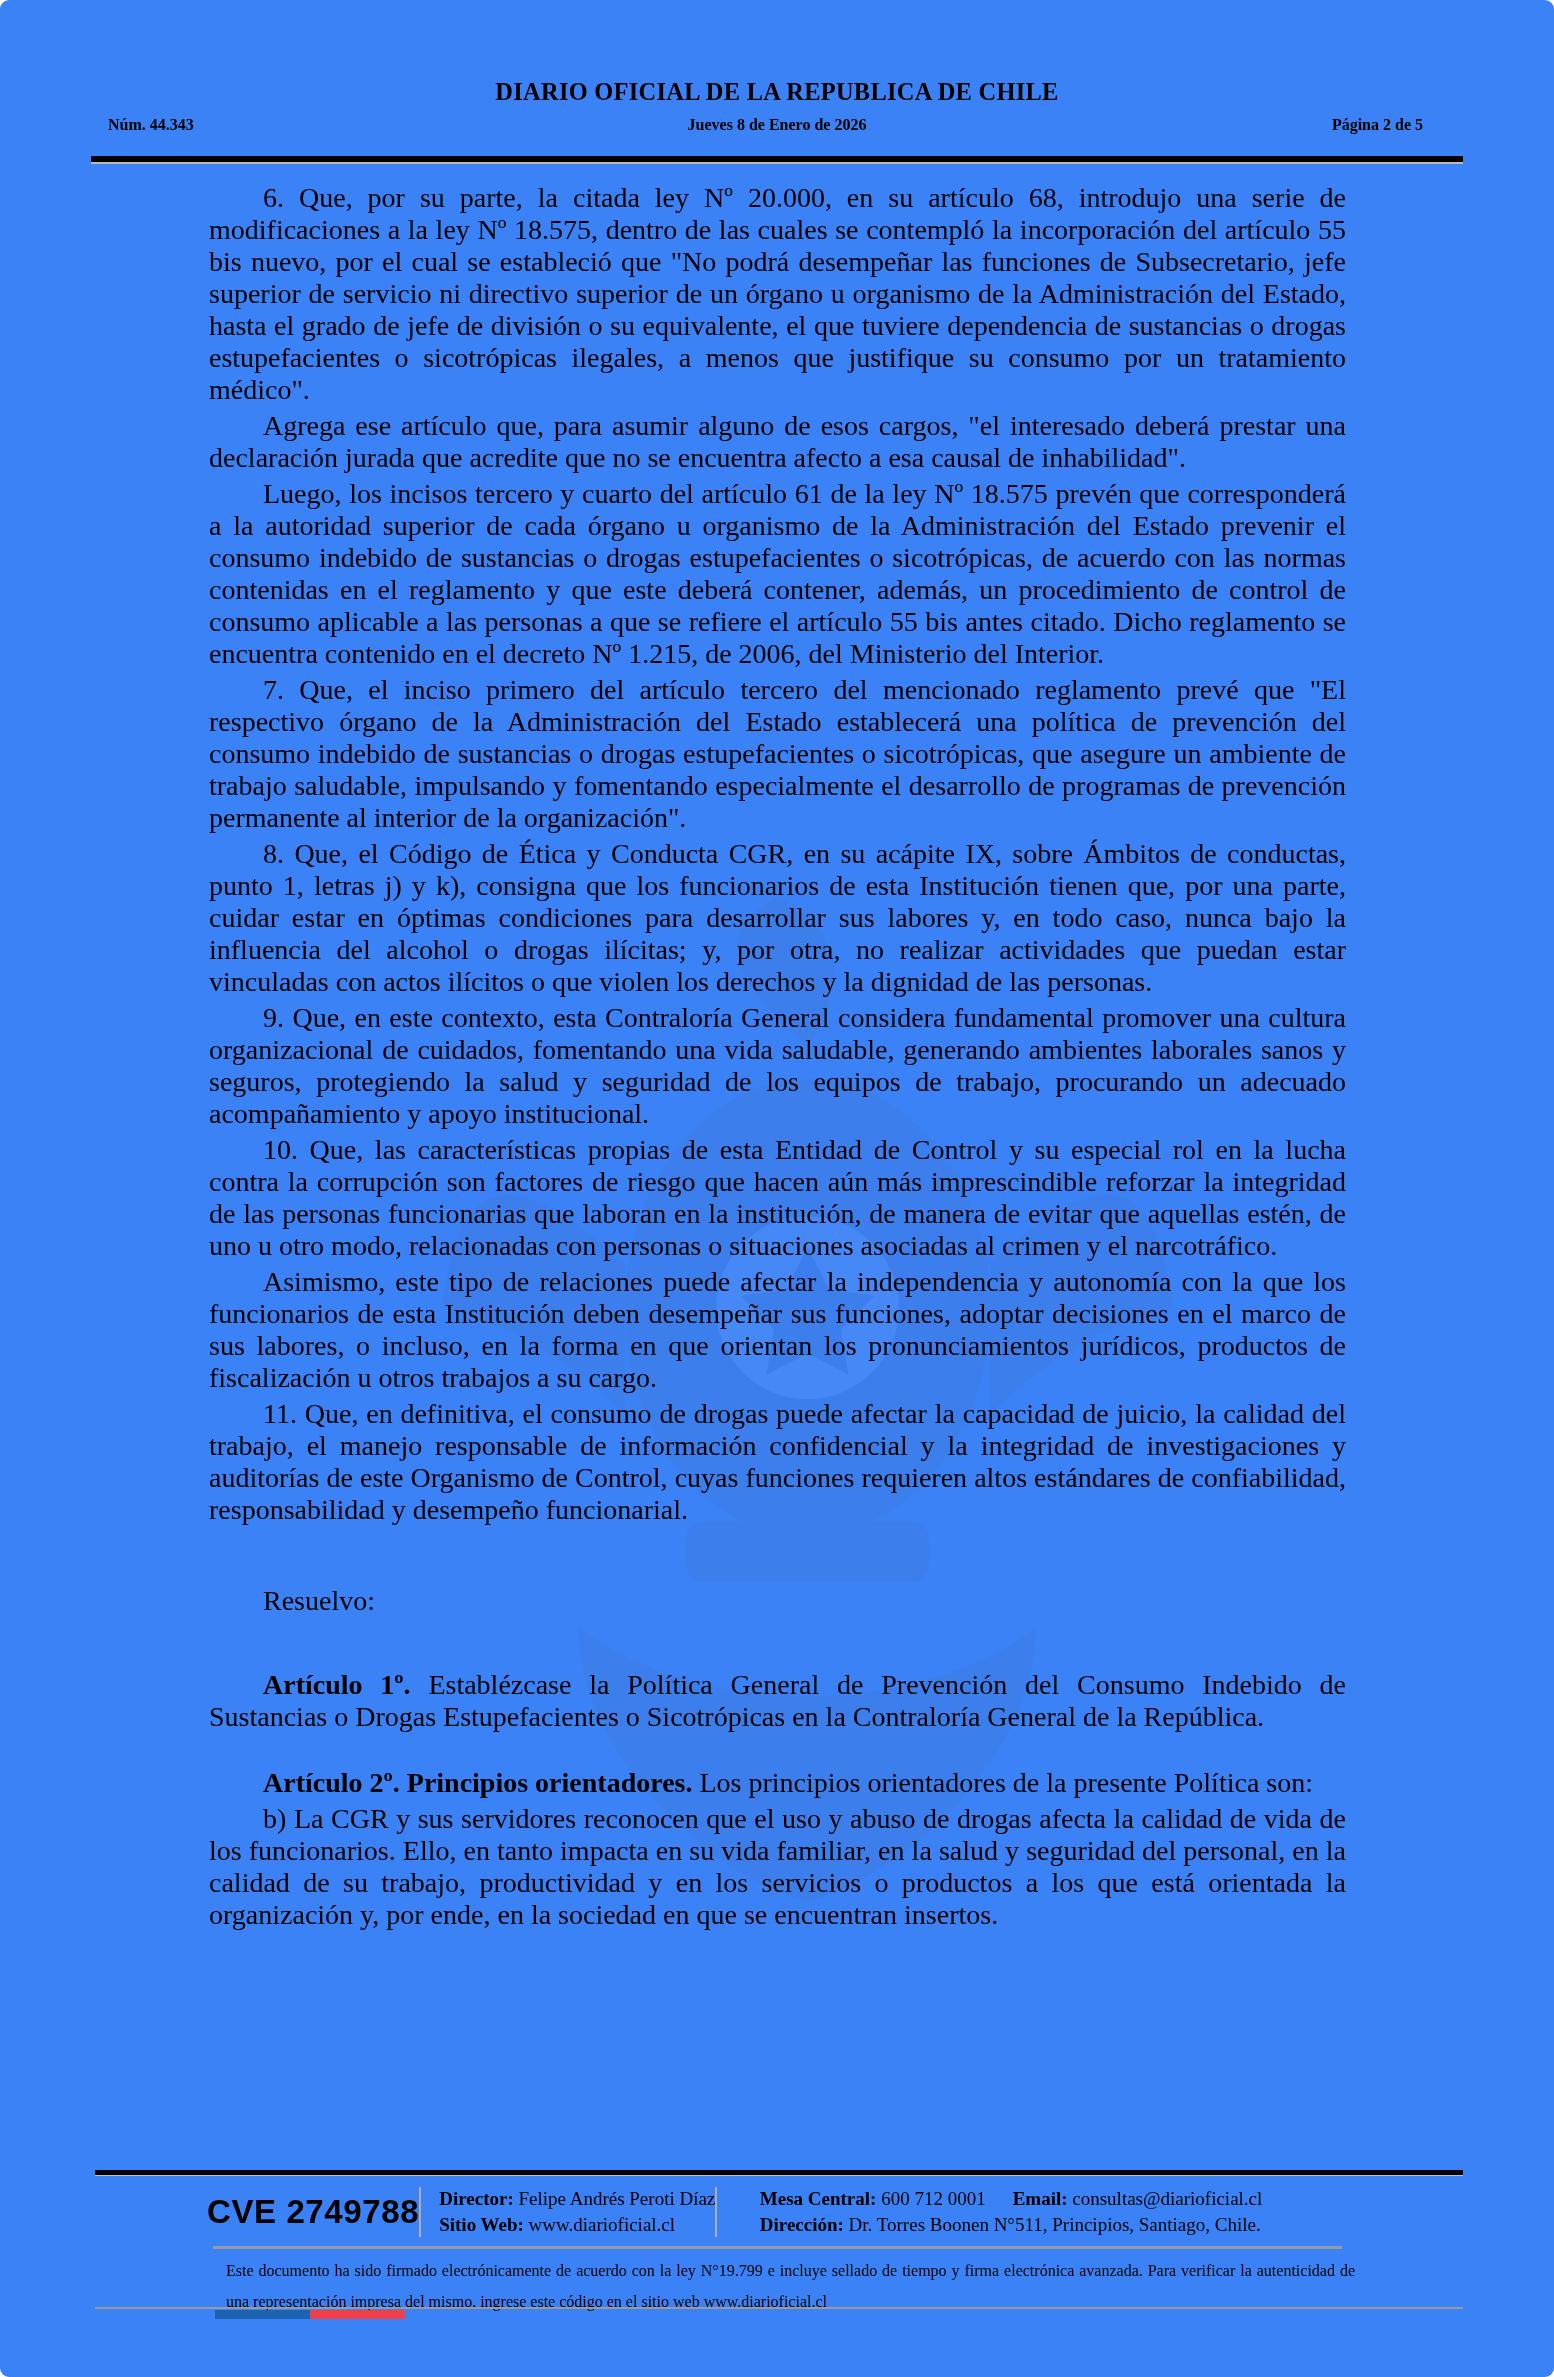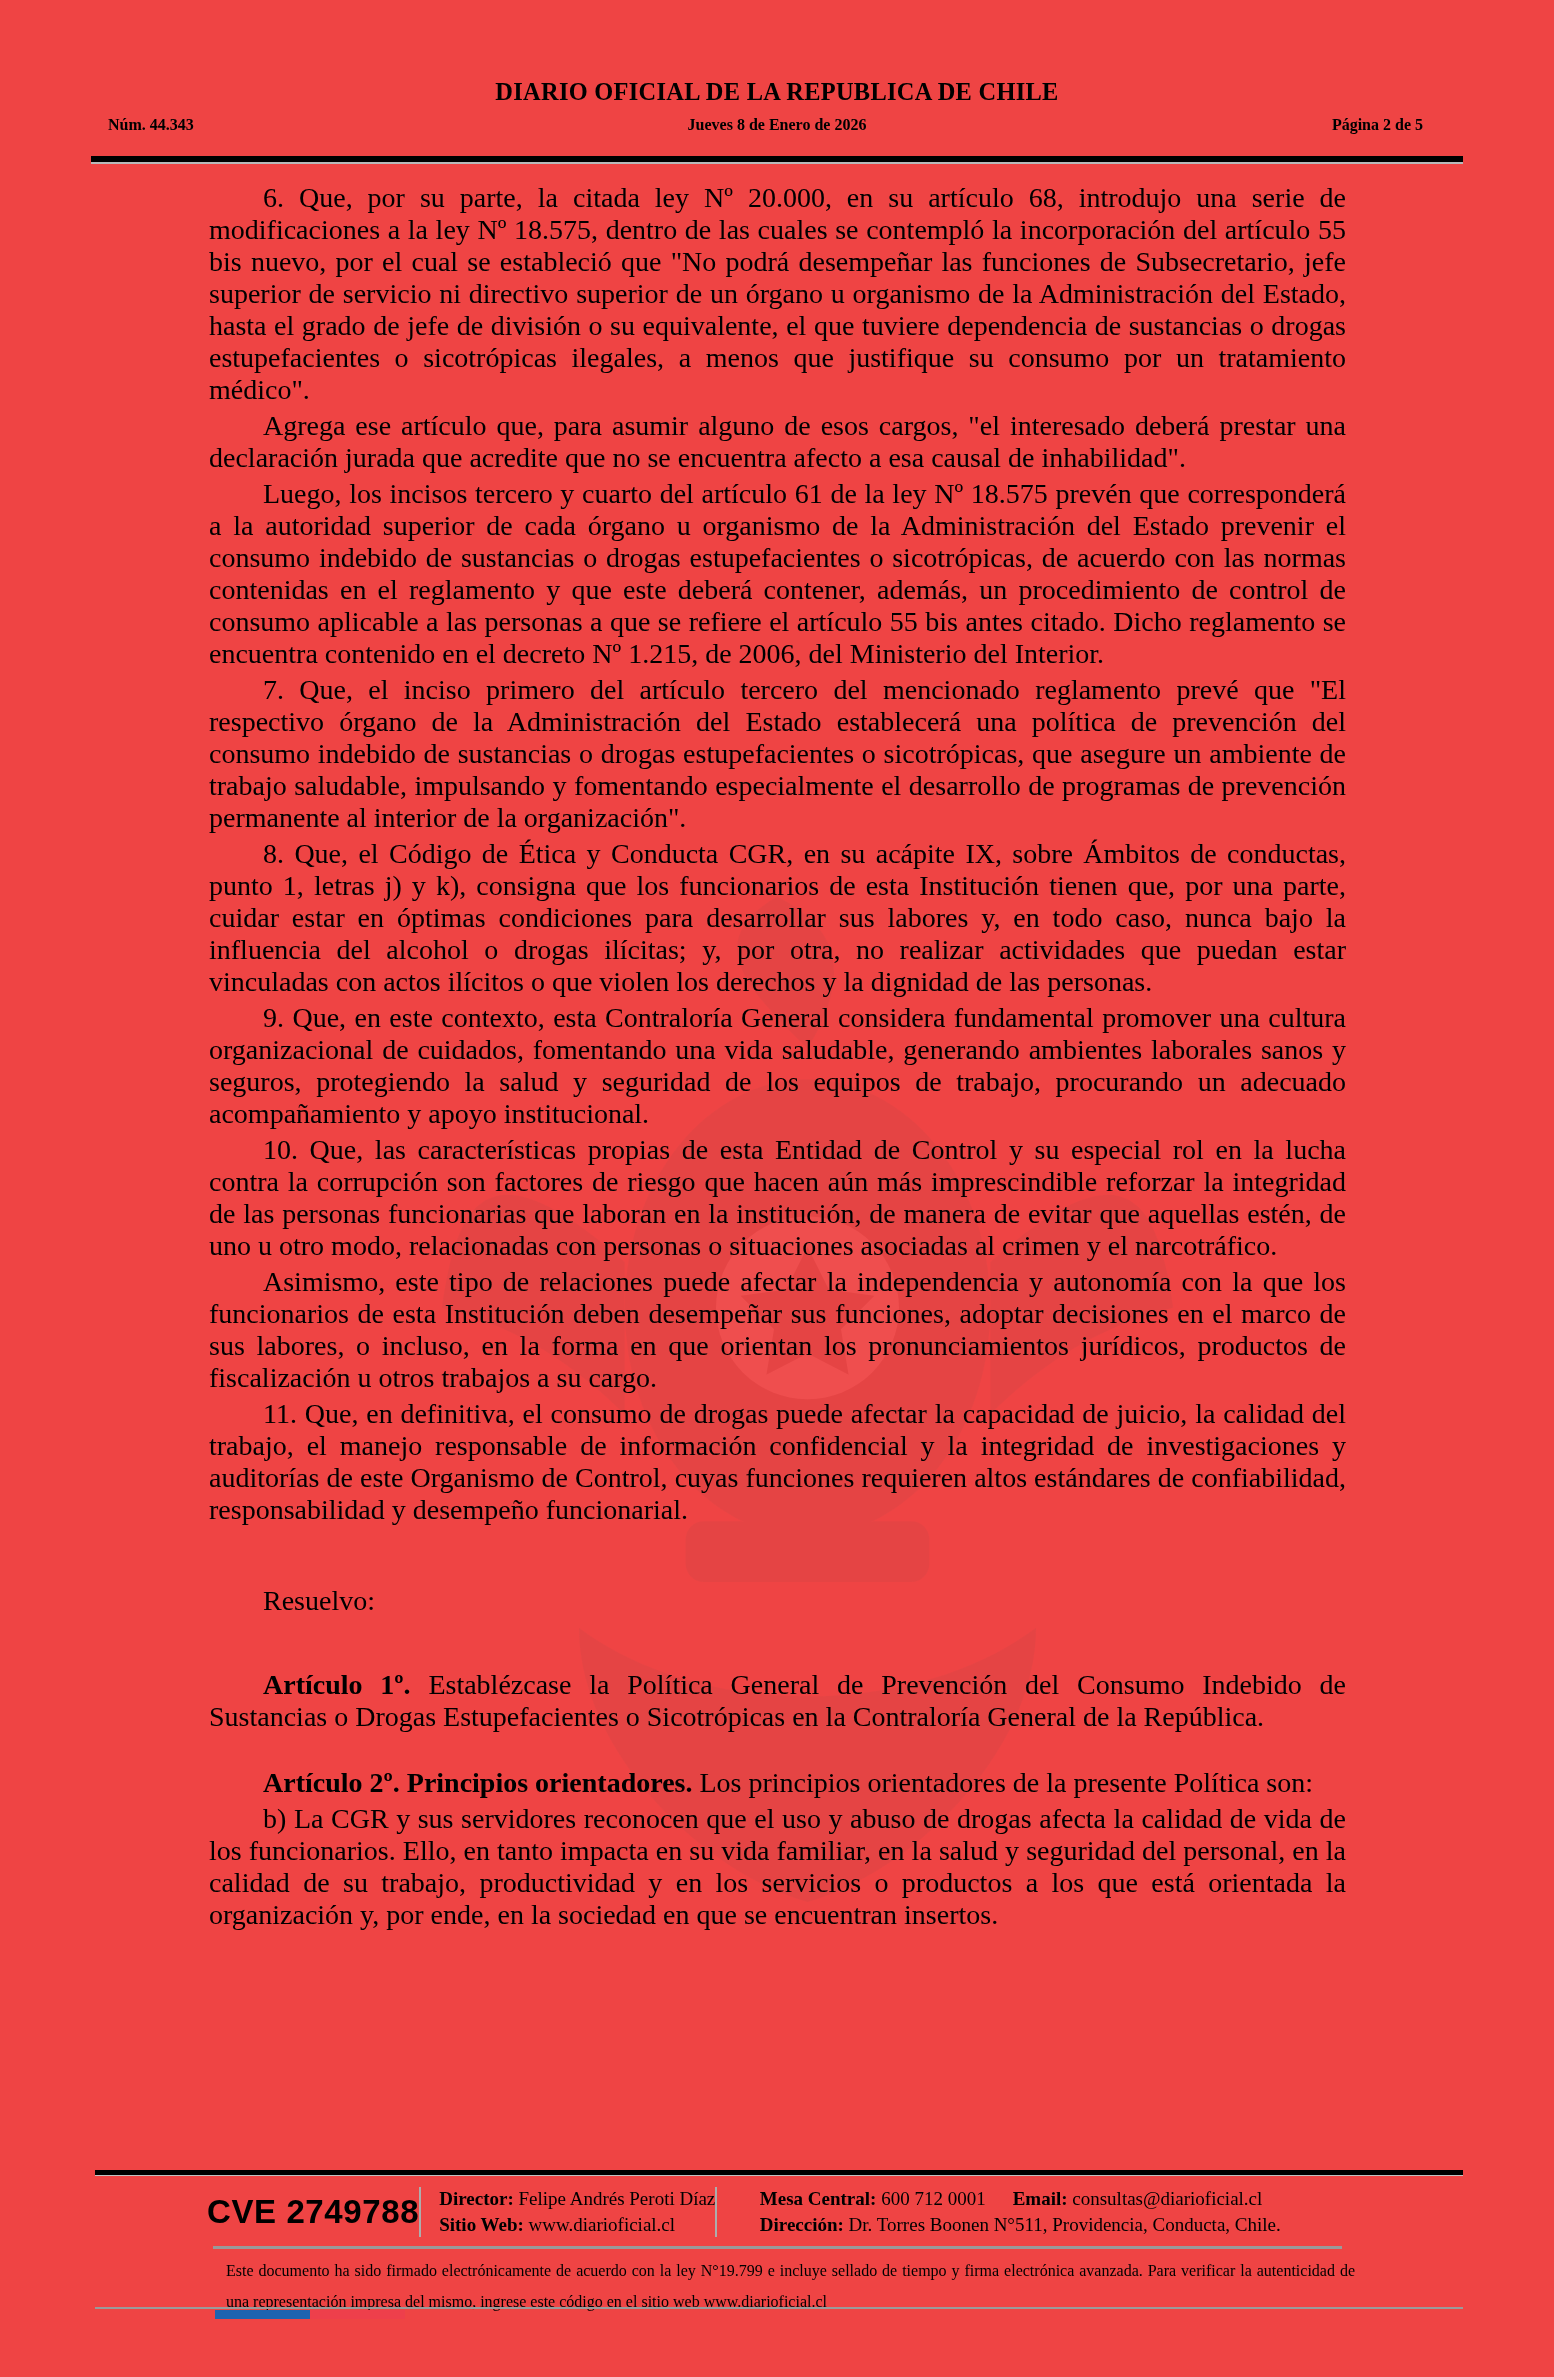--- a/index.html
+++ b/index.html
@@ -1,22 +1,23 @@
 <!DOCTYPE html>
 <html style="font-size:9.8px"><head>
 <meta charset="utf-8">
 <style>
   html,body{margin:0;padding:0;background:#ffffff;}
   .page{
     position:relative;
     width:1554px;height:2377px;
-    background:#ef4444;
+    background:#3b82f6;
     font-family:"Liberation Serif", serif;
     color:#000;
     overflow:hidden;
+    border-radius:9px;
   }
   
   .header{position:absolute;top:78px;left:91px;width:1372px;}
   .header-title{
     text-align:center;font-weight:bold;font-size:24.4px;letter-spacing:0.3px;
   }
   .header-row{
     position:relative;margin-top:10px;font-weight:bold;font-size:16px;height:29px;
   }
   .header-num{position:absolute;left:17px;top:0;}
@@ -126,21 +127,21 @@
   <div class="footer-row">
     <div class="cve">CVE 2749788</div>
     <div class="vdiv"></div>
     <div class="fblock">
       <div><b>Director:</b> <span>Felipe Andrés Peroti Díaz</span></div>
       <div><b>Sitio Web:</b> <span>www.diarioficial.cl</span></div>
     </div>
     <div class="vdiv"></div>
     <div class="fblock second">
       <div><b>Mesa Central:</b> <span>600 712 0001</span><span class="fgap"></span><b>Email:</b> <span>consultas@diarioficial.cl</span></div>
-      <div><b>Dirección:</b> <span>Dr. Torres Boonen N°511, Providencia, Conducta, Chile.</span></div>
+      <div><b>Dirección:</b> <span>Dr. Torres Boonen N°511, Principios, Santiago, Chile.</span></div>
     </div>
   </div>
 
   <div class="gray-rule-1"></div>
 
   <div class="disclaimer">Este documento ha sido firmado electrónicamente de acuerdo con la ley N°19.799 e incluye sellado de tiempo y firma electrónica avanzada. Para verificar la autenticidad de una representación impresa del mismo, ingrese este código en el sitio web www.diarioficial.cl</div>
 
   <div class="gray-rule-2"></div>
 
   <div class="flag">

